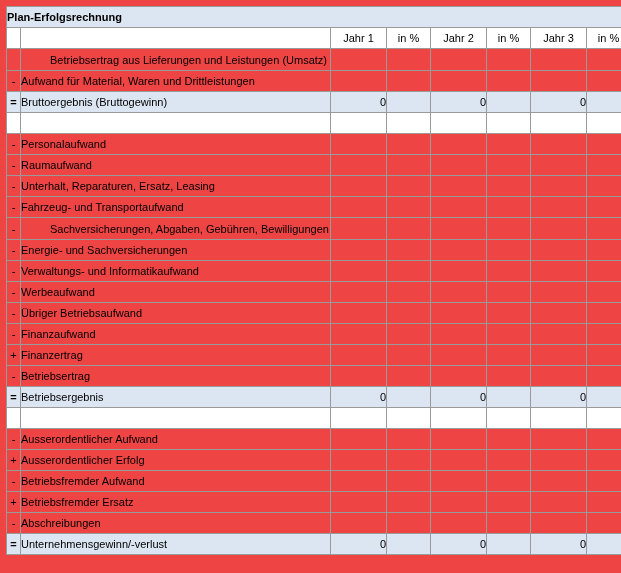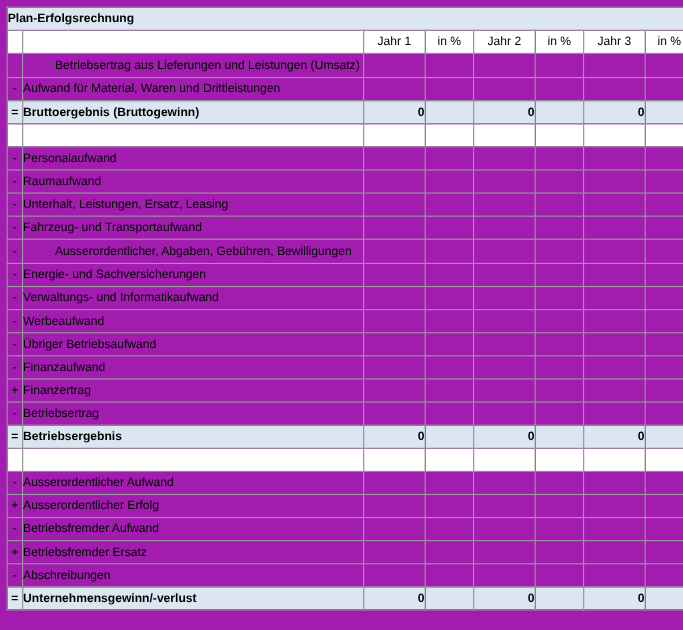--- a/index.html
+++ b/index.html
@@ -8,21 +8,21 @@
     background: #ffffff;
   }
   body {
     font-family: "Liberation Sans", sans-serif;
     -webkit-font-smoothing: none;
   }
   .sheet {
     width: 621px;
     height: 573px;
     box-sizing: border-box;
-    background: #a21caf;
+    background: #ef4444;
     padding: 6px 6px 6px 6px;
   }
   table.plan {
     border-collapse: collapse;
     table-layout: fixed;
     width: 609px;
     border: 1px solid #4a4a4a;
   }
   table.plan td {
     border: 1px solid #9a9a9a;
@@ -87,21 +87,21 @@
     text-align: right;
     padding-right: 5px;
   }
   .hdr-year {
     text-align: center;
   }
 
   
   .total-row td {
     background: #dce6f2;
-    font-weight: bold;
+    font-weight: normal;
   }
   .total-row td.cell-num {
     background: #dce6f2;
   }
   .total-row td.pct {
     background: #dce6f2;
   }
   .total-row .cell-sign { font-weight: bold; }
 
   .spacer-row td { height: 20px; background: #ffffff; }
@@ -193,41 +193,41 @@
           <td class="cell-label">Raumaufwand</td>
           <td class="cell-num"></td>
           <td class="cell-num pct"></td>
           <td class="cell-num"></td>
           <td class="cell-num pct"></td>
           <td class="cell-num"></td>
           <td class="cell-num pct"></td>
         </tr>
         <tr>
           <td class="cell-sign">-</td>
-          <td class="cell-label">Unterhalt, Leistungen, Ersatz, Leasing</td>
+          <td class="cell-label">Unterhalt, Reparaturen, Ersatz, Leasing</td>
           <td class="cell-num"></td>
           <td class="cell-num pct"></td>
           <td class="cell-num"></td>
           <td class="cell-num pct"></td>
           <td class="cell-num"></td>
           <td class="cell-num pct"></td>
         </tr>
         <tr>
           <td class="cell-sign">-</td>
           <td class="cell-label">Fahrzeug- und Transportaufwand</td>
           <td class="cell-num"></td>
           <td class="cell-num pct"></td>
           <td class="cell-num"></td>
           <td class="cell-num pct"></td>
           <td class="cell-num"></td>
           <td class="cell-num pct"></td>
         </tr>
         <tr class=" tall-row">
           <td class="cell-sign">-</td>
-          <td class="cell-label wrap">Ausserordentlicher, Abgaben, Gebühren, Bewilligungen</td>
+          <td class="cell-label wrap">Sachversicherungen, Abgaben, Gebühren, Bewilligungen</td>
           <td class="cell-num"></td>
           <td class="cell-num pct"></td>
           <td class="cell-num"></td>
           <td class="cell-num pct"></td>
           <td class="cell-num"></td>
           <td class="cell-num pct"></td>
         </tr>
         <tr>
           <td class="cell-sign">-</td>
           <td class="cell-label">Energie- und Sachversicherungen</td>

